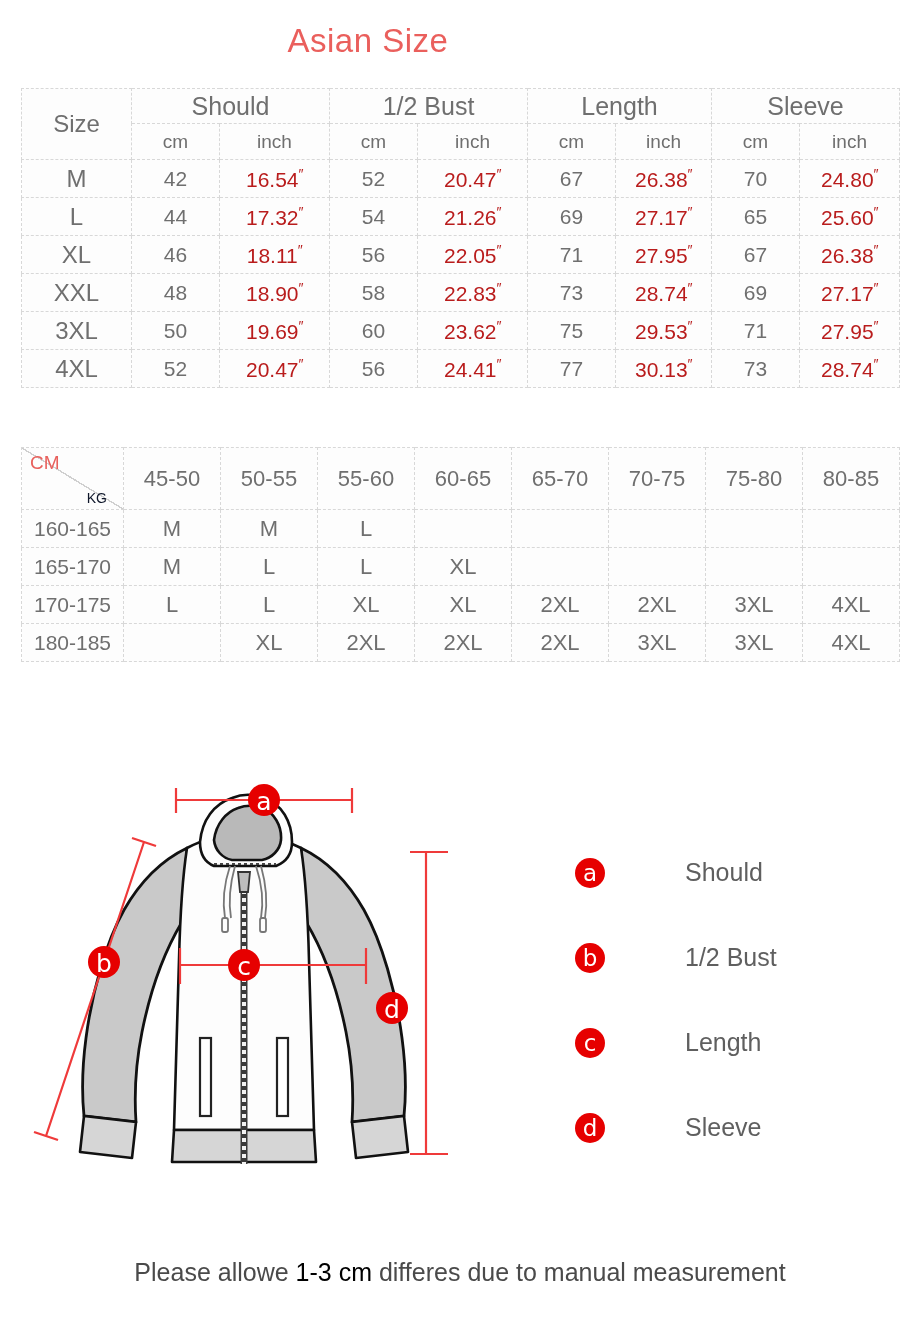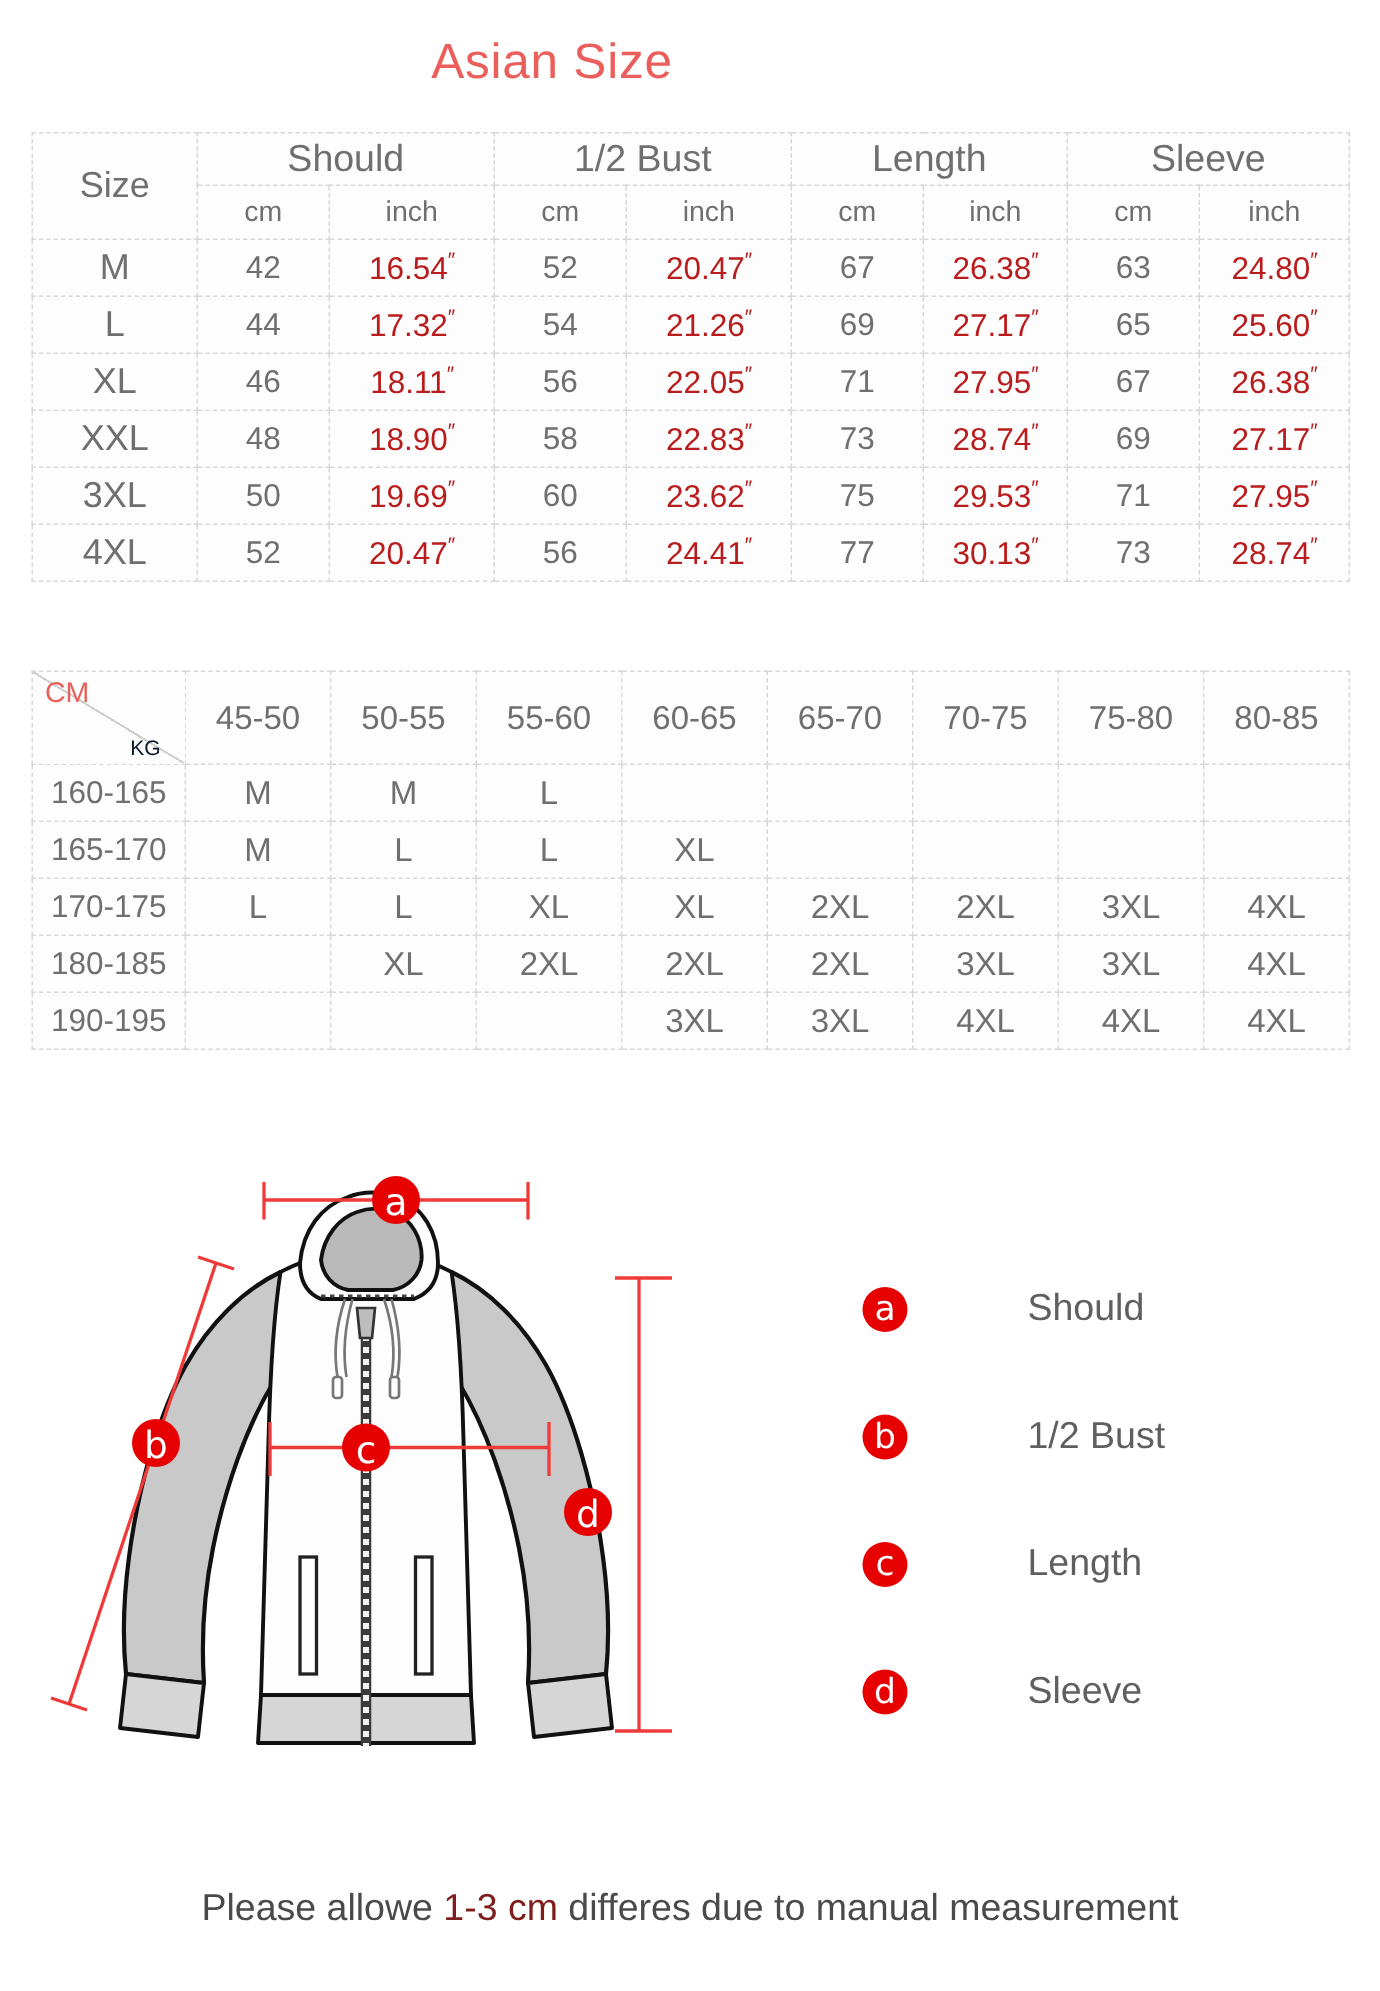--- a/index.html
+++ b/index.html
@@ -174,21 +174,21 @@
   
   .note {
     position: absolute;
     left: 0;
     top: 1258px;
     width: 920px;
     text-align: center;
     font-size: 25px;
     color: #4a4a4a;
   }
-  .note .hl { color: #7f1d1d; }
+  .note .hl { color: #000000; }
 </style>
 </head>
 <body>
 
 <div class="title">Asian Size</div>
 
 <table id="size-table">
   <colgroup>
     <col style="width:110px">
       <col style="width:88px">
@@ -221,21 +221,21 @@
   </tbody>
   <tbody id="size-body">
       <tr>
         <td class="sizecell">M</td>
         <td>42</td>
         <td class="inch"><span>16.54</span><span class="pp">″</span></td>
         <td>52</td>
         <td class="inch"><span>20.47</span><span class="pp">″</span></td>
         <td>67</td>
         <td class="inch"><span>26.38</span><span class="pp">″</span></td>
-        <td>63</td>
+        <td>70</td>
         <td class="inch"><span>24.80</span><span class="pp">″</span></td>
       </tr>
       <tr>
         <td class="sizecell">L</td>
         <td>44</td>
         <td class="inch"><span>17.32</span><span class="pp">″</span></td>
         <td>54</td>
         <td class="inch"><span>21.26</span><span class="pp">″</span></td>
         <td>69</td>
         <td class="inch"><span>27.17</span><span class="pp">″</span></td>
@@ -356,31 +356,20 @@
         <td class="rowhead">180-185</td>
         <td></td>
         <td>XL</td>
         <td>2XL</td>
         <td>2XL</td>
         <td>2XL</td>
         <td>3XL</td>
         <td>3XL</td>
         <td>4XL</td>
       </tr>
-      <tr>
-        <td class="rowhead">190-195</td>
-        <td></td>
-        <td></td>
-        <td></td>
-        <td>3XL</td>
-        <td>3XL</td>
-        <td>4XL</td>
-        <td>4XL</td>
-        <td>4XL</td>
-      </tr>
     </tbody>
 </table>
 
 <div id="diagram">
 
   <svg id="jacket-svg" viewBox="0 0 440 400">
     <g stroke="#111" stroke-width="2.6" stroke-linejoin="round" stroke-linecap="round">
 
       <path d="M163 68 C138 80 116 102 100 130 C82 162 68 212 62 258 C58 288 58 316 60 336
                L112 342 C110 312 112 282 118 252 C126 212 140 172 158 142 Z" fill="#c9c9c9" stroke-width="2.8"></path>

